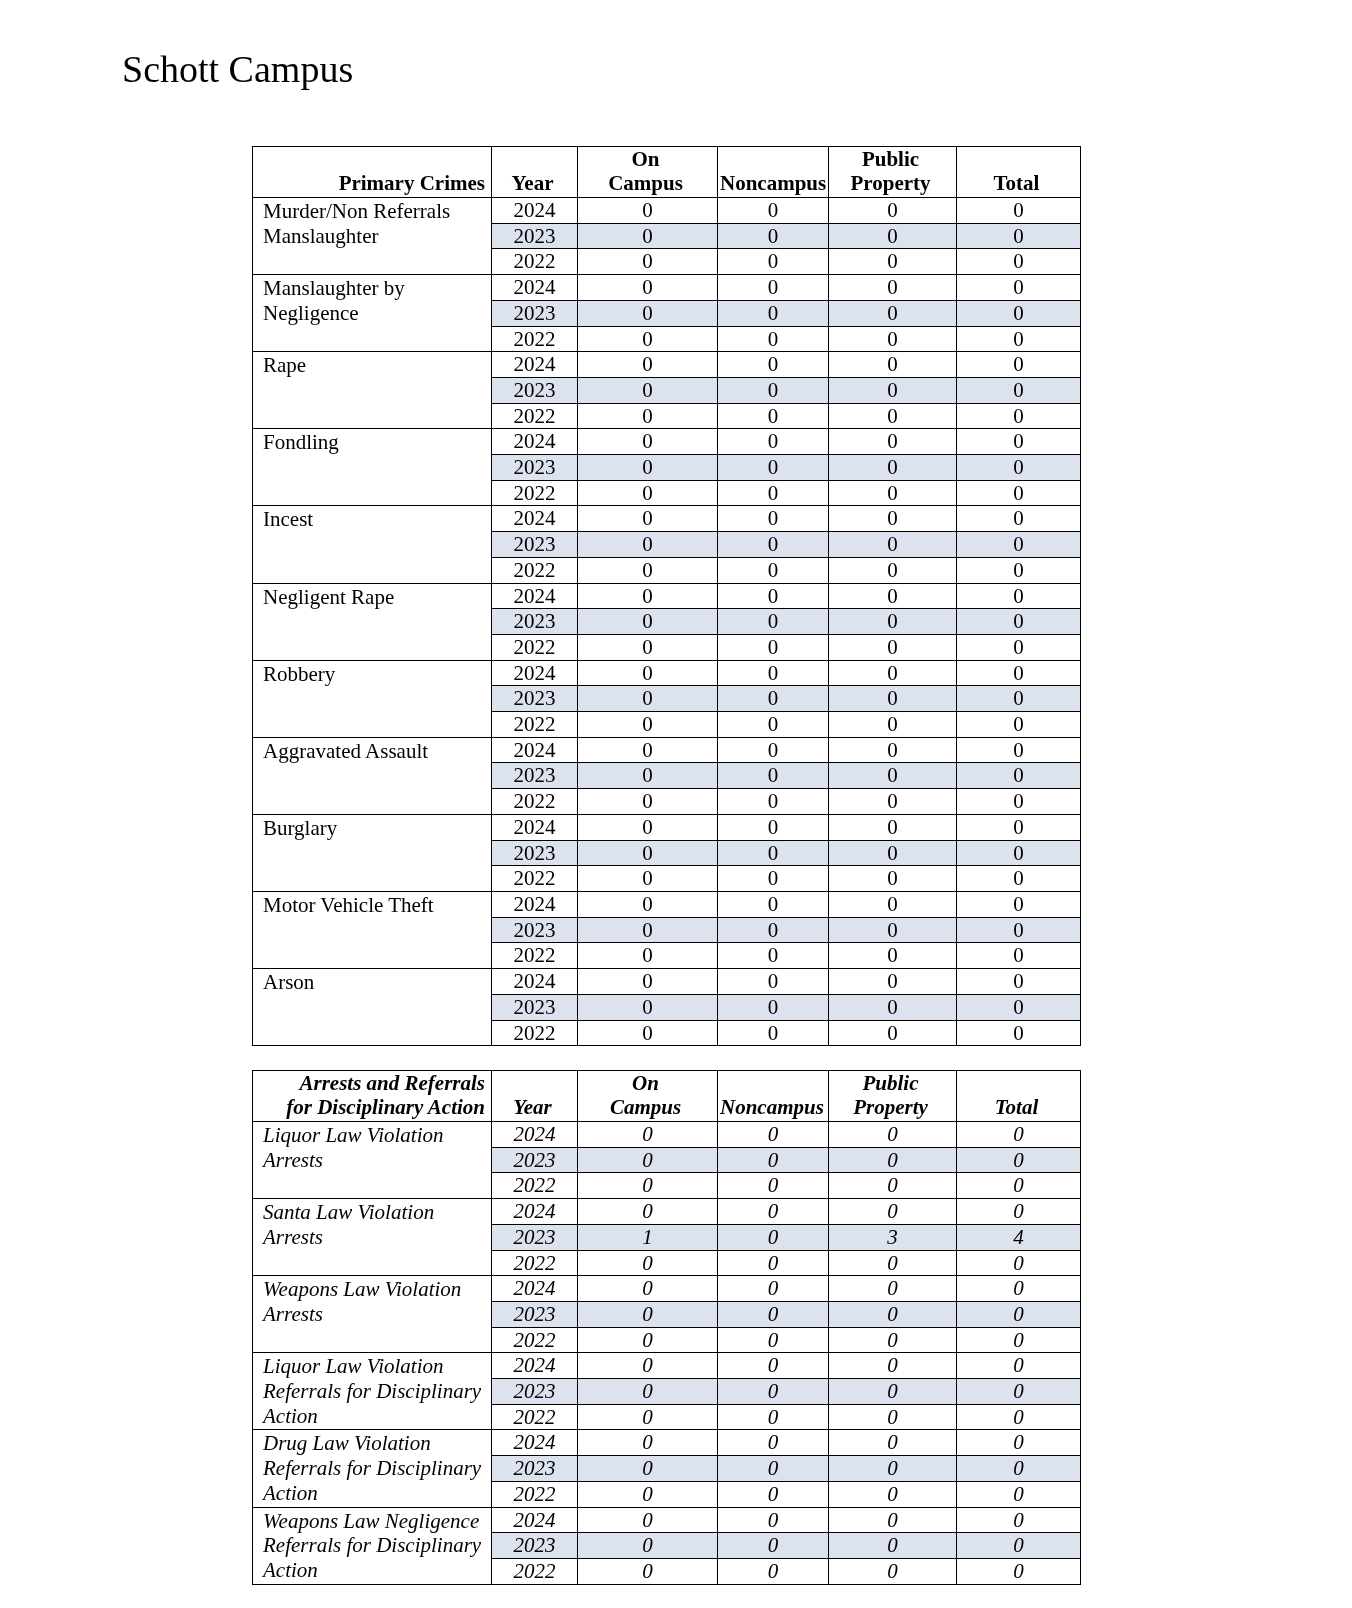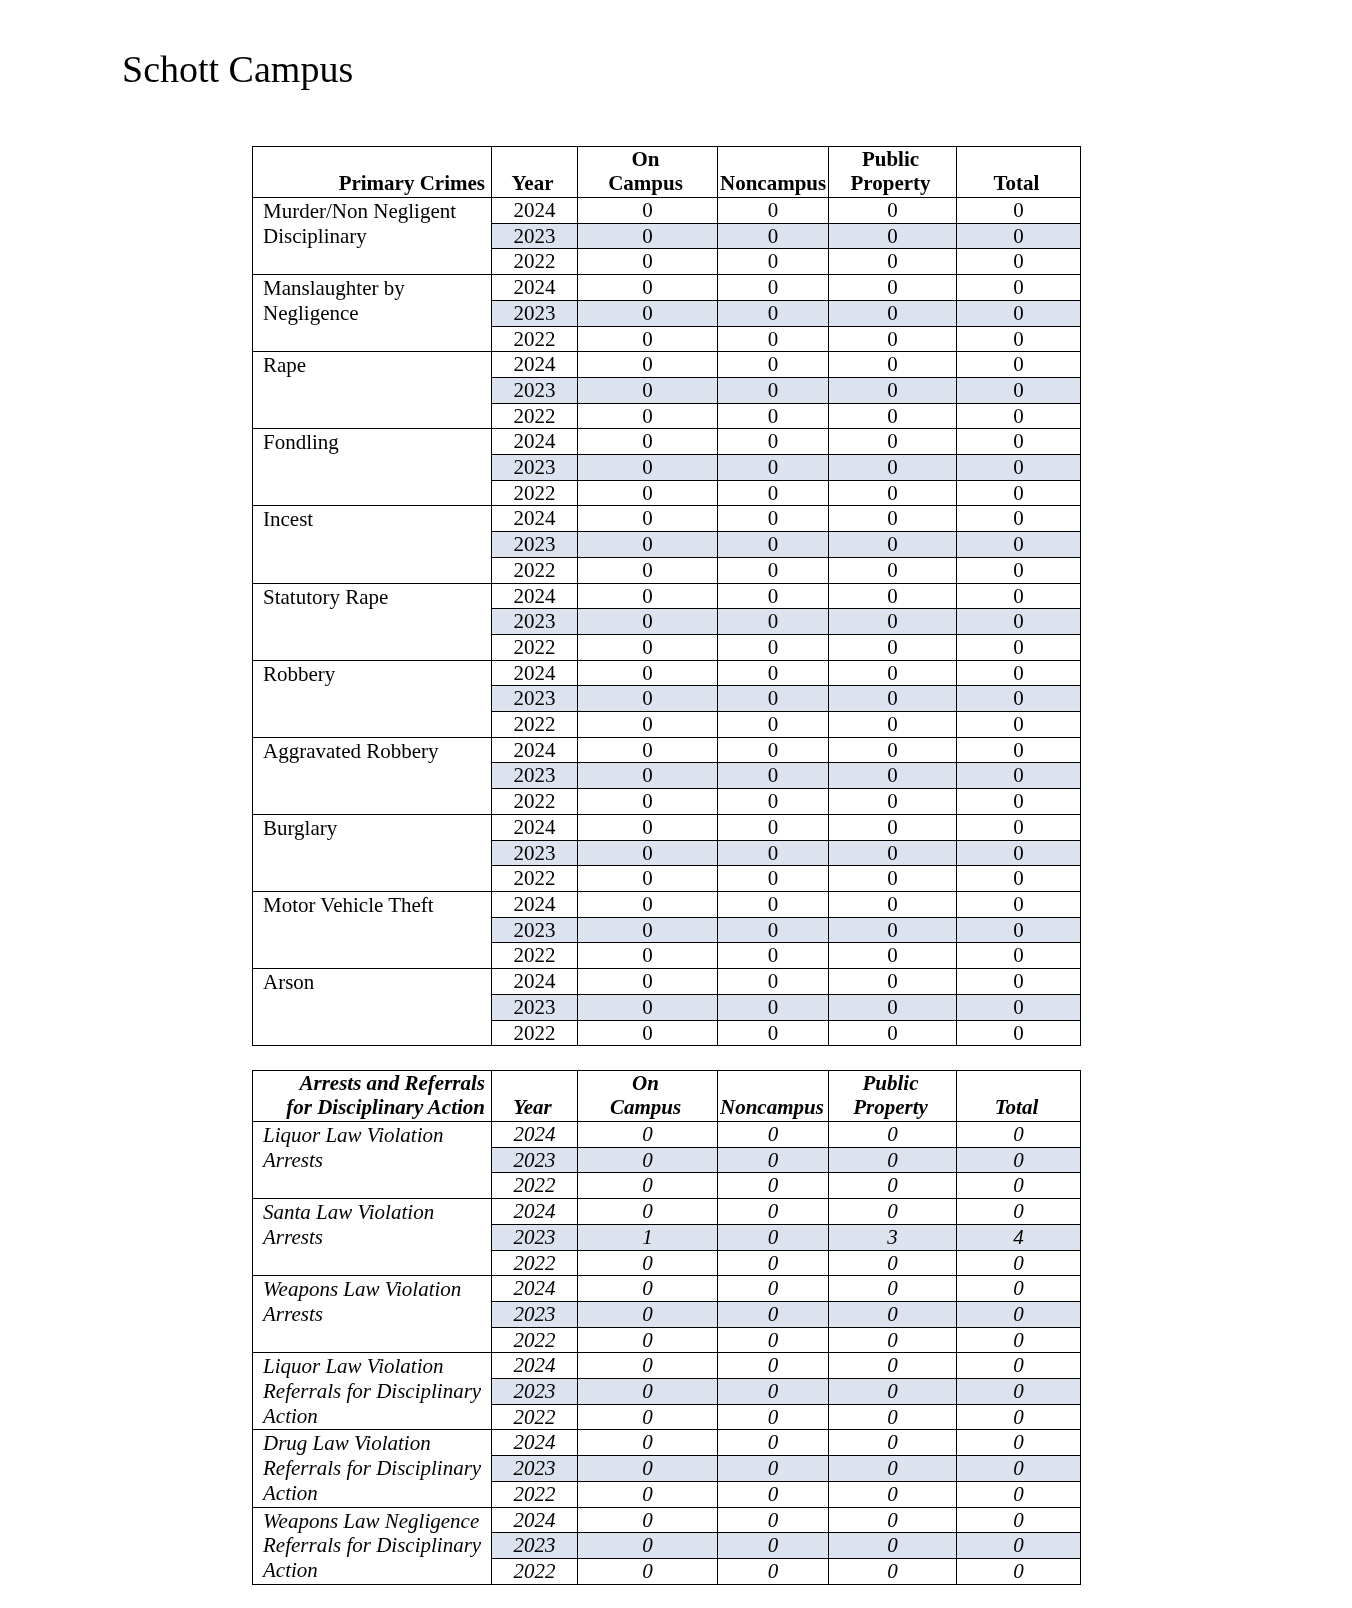--- a/index.html
+++ b/index.html
@@ -96,21 +96,21 @@
         <th class="col-header">On
 Campus</th>
         <th class="col-header">Noncampus</th>
         <th class="col-header">Public
 Property</th>
         <th class="col-header">Total</th>
       </tr>
     </thead>
     <tbody>
         <tr>
-          <td class="label-cell" rowspan="3">Murder/Non Negligent Disciplinary</td>
+          <td class="label-cell" rowspan="3">Murder/Non Referrals Manslaughter</td>
           <td class="year-cell">2024</td>
           <td class="value-cell">0</td>
           <td class="value-cell">0</td>
           <td class="value-cell">0</td>
           <td class="value-cell">0</td>
         </tr>
         <tr class="shaded">
           <td class="year-cell">2023</td>
           <td class="value-cell">0</td>
           <td class="value-cell">0</td>
@@ -206,21 +206,21 @@
           <td class="value-cell">0</td>
         </tr>
         <tr>
           <td class="year-cell">2022</td>
           <td class="value-cell">0</td>
           <td class="value-cell">0</td>
           <td class="value-cell">0</td>
           <td class="value-cell">0</td>
         </tr>
         <tr>
-          <td class="label-cell" rowspan="3">Statutory Rape</td>
+          <td class="label-cell" rowspan="3">Negligent Rape</td>
           <td class="year-cell">2024</td>
           <td class="value-cell">0</td>
           <td class="value-cell">0</td>
           <td class="value-cell">0</td>
           <td class="value-cell">0</td>
         </tr>
         <tr class="shaded">
           <td class="year-cell">2023</td>
           <td class="value-cell">0</td>
           <td class="value-cell">0</td>
@@ -250,21 +250,21 @@
           <td class="value-cell">0</td>
         </tr>
         <tr>
           <td class="year-cell">2022</td>
           <td class="value-cell">0</td>
           <td class="value-cell">0</td>
           <td class="value-cell">0</td>
           <td class="value-cell">0</td>
         </tr>
         <tr>
-          <td class="label-cell" rowspan="3">Aggravated Robbery</td>
+          <td class="label-cell" rowspan="3">Aggravated Assault</td>
           <td class="year-cell">2024</td>
           <td class="value-cell">0</td>
           <td class="value-cell">0</td>
           <td class="value-cell">0</td>
           <td class="value-cell">0</td>
         </tr>
         <tr class="shaded">
           <td class="year-cell">2023</td>
           <td class="value-cell">0</td>
           <td class="value-cell">0</td>

